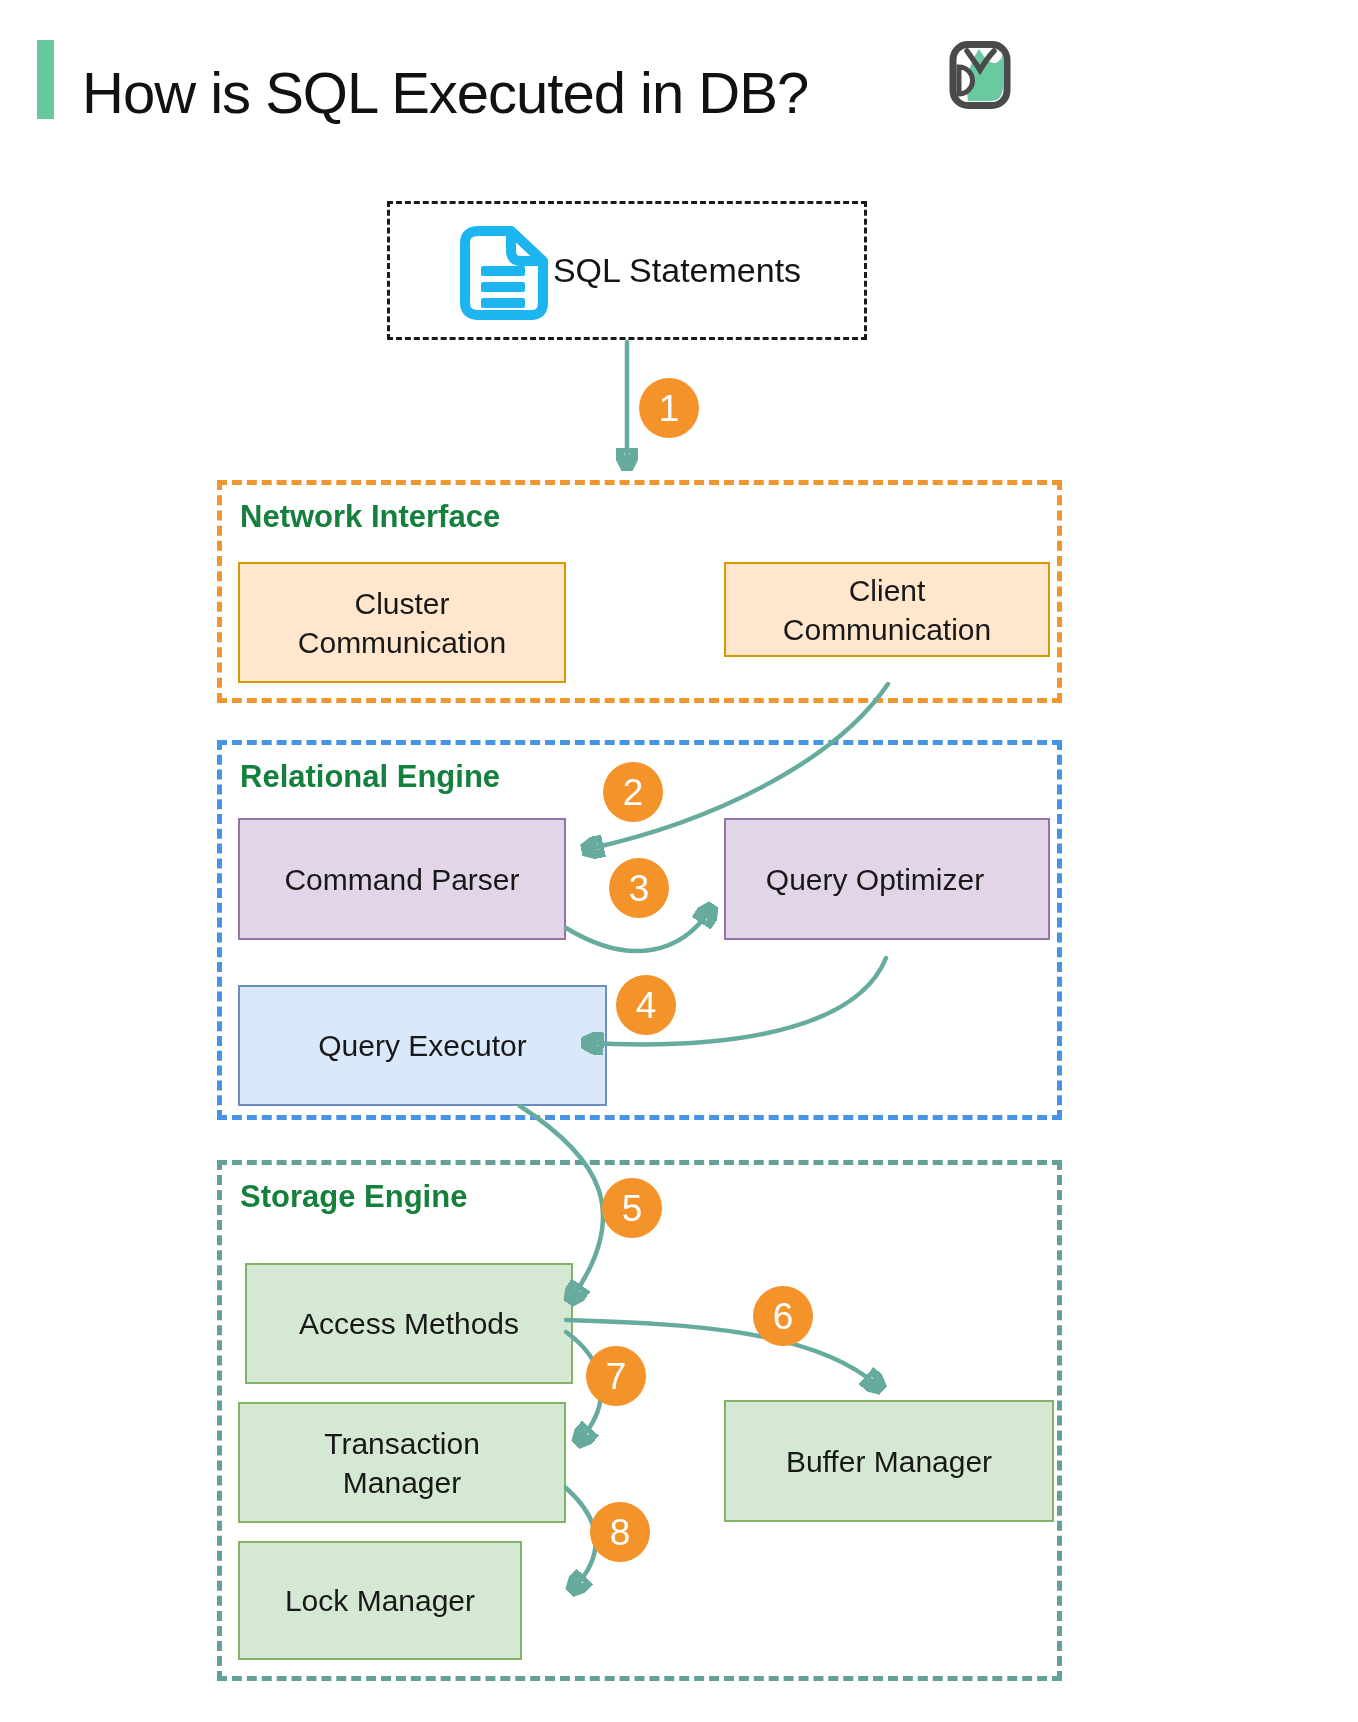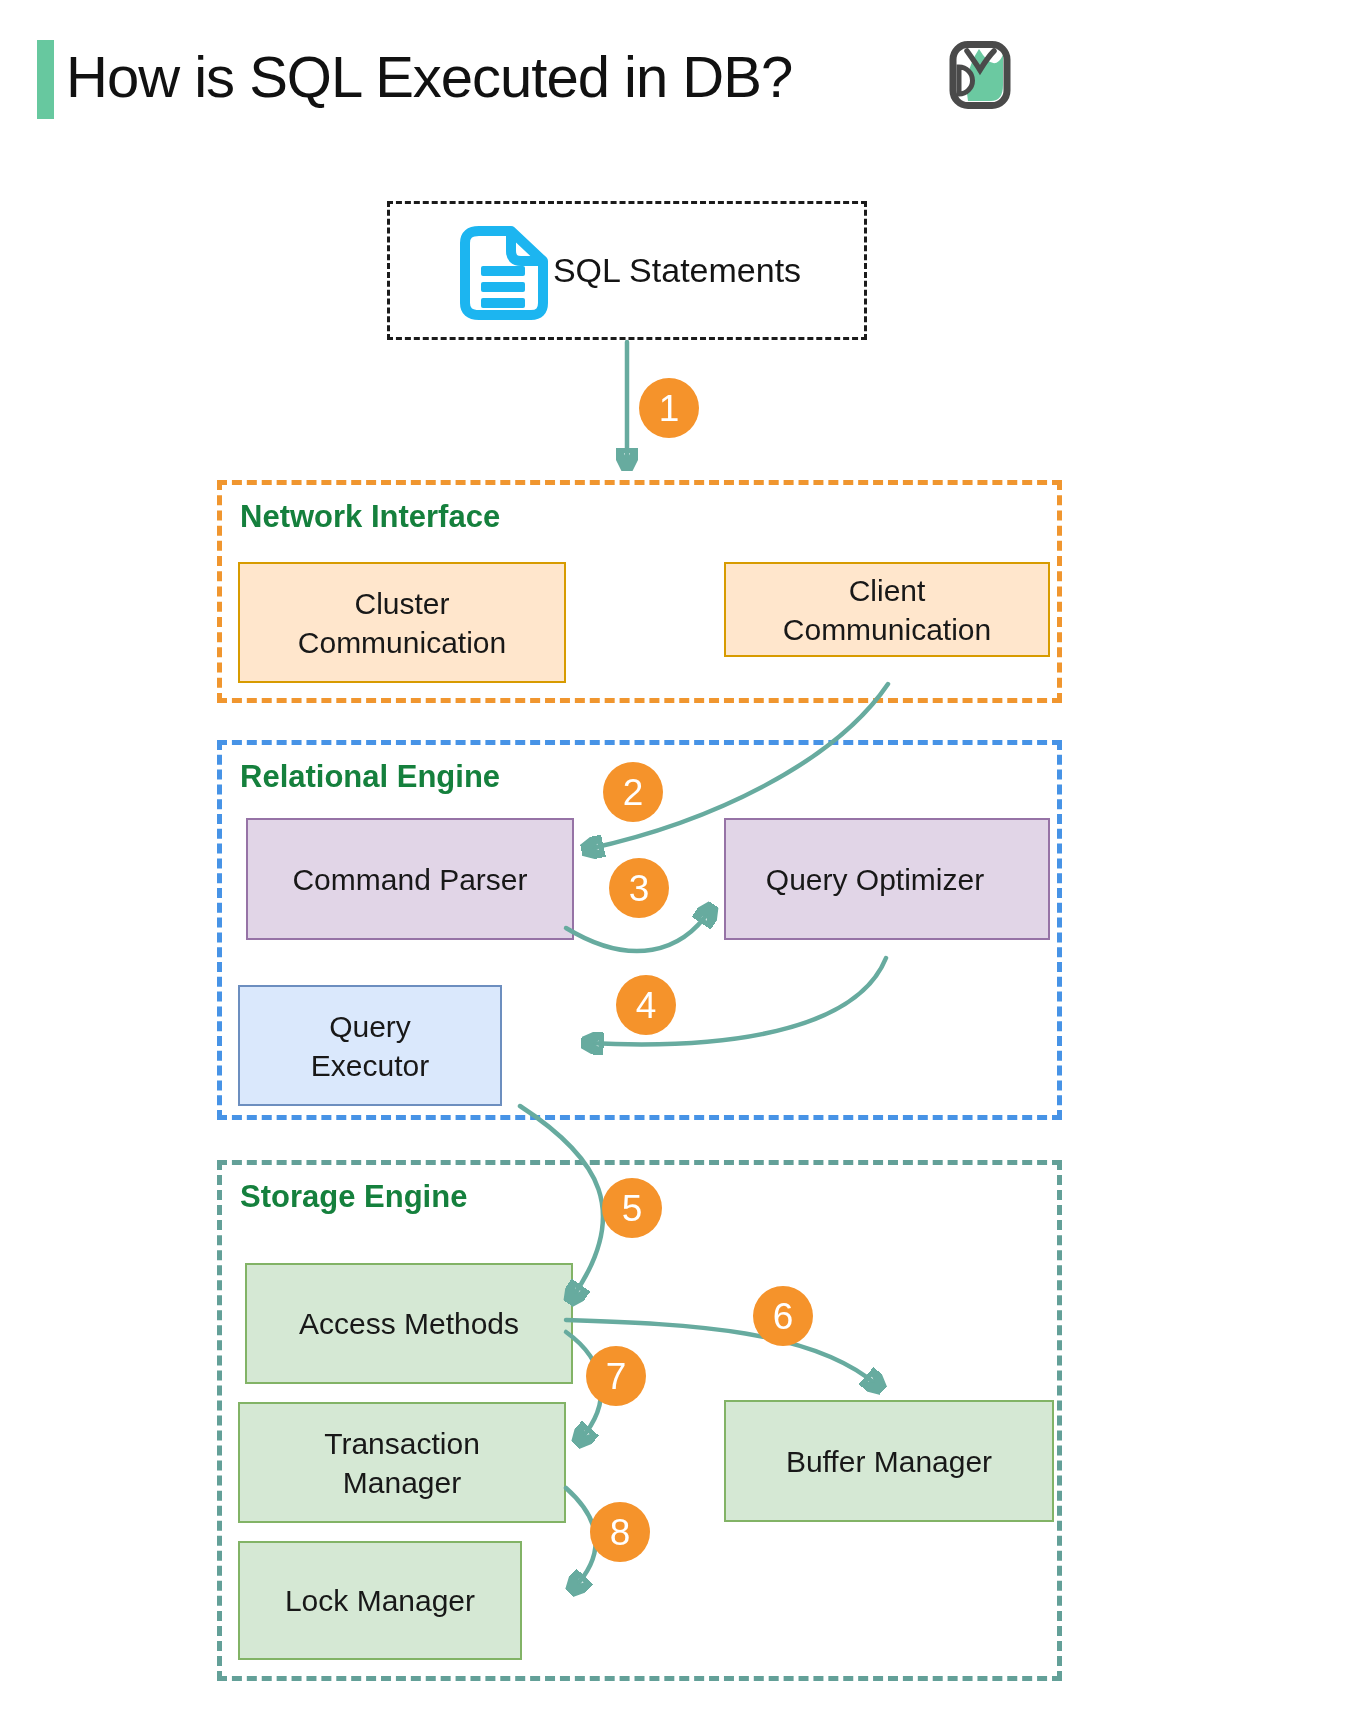--- a/index.html
+++ b/index.html
@@ -3,21 +3,21 @@
 <meta charset="utf-8">
 <style>
   html,body{margin:0;padding:0;background:#ffffff;}
   .page{
     position:relative;width:1358px;height:1722px;background:#ffffff;overflow:hidden;
     font-family:"Liberation Sans","DejaVu Sans",sans-serif;color:#161616;
   }
   
   .accent-bar{position:absolute;left:37px;top:40px;width:17px;height:79px;background:#67C89F;}
   .page-title{
-    position:absolute;left:66px;top:37px;margin:0;font-size:58px;line-height:80px;
+    position:absolute;left:66px;top:37px;margin:16px;font-size:58px;line-height:80px;
     font-weight:500;letter-spacing:-1px;color:#111;white-space:nowrap;
   }
   .brand{position:absolute;left:948px;top:40px;display:flex;align-items:center;gap:6px;}
   .brand-text{font-size:31px;font-weight:700;color:#151515;letter-spacing:-0.5px;}
   
   .sql-box{
     position:absolute;left:387px;top:201px;width:480px;height:139px;box-sizing:border-box;
     border:3px dashed #1b1b1b;display:flex;align-items:center;justify-content:center;
   }
   .sql-label{font-size:34px;color:#141414;}
@@ -31,23 +31,23 @@
   .node{
     position:absolute;box-sizing:border-box;display:flex;align-items:center;justify-content:center;
     text-align:center;font-size:30px;line-height:1.3;color:#181818;padding:4px 38px;
   }
   .n-orange{background:#FFE6CC;border:2px solid #D79B00;}
   .n-purple{background:#E1D5E7;border:2px solid #9673A6;}
   .n-blue{background:#DAE8FC;border:2px solid #6C8EBF;}
   .n-green{background:#D5E8D4;border:2px solid #82B366;}
   .nd-cluster{left:238px;top:562px;width:328px;height:121px;}
   .nd-client{left:724px;top:562px;width:326px;height:95px;}
-  .nd-parser{left:238px;top:818px;width:328px;height:122px;margin-left:8px;}
+  .nd-parser{left:238px;top:818px;width:328px;height:122px;}
   .nd-optimizer{left:724px;top:818px;width:326px;height:122px;padding-left:14px;}
-  .nd-executor{left:238px;top:985px;width:264px;height:121px;}
+  .nd-executor{left:238px;top:985px;width:369px;height:121px;}
   .nd-access{left:238px;top:1263px;width:328px;height:121px;margin-left:7px;}
   .nd-transaction{left:238px;top:1402px;width:328px;height:121px;}
   .nd-lock{left:238px;top:1541px;width:284px;height:119px;}
   .nd-buffer{left:724px;top:1400px;width:330px;height:122px;}
   
   .step{
     position:absolute;width:60px;height:60px;border-radius:50%;background:#F5932B;color:#ffffff;
     display:flex;align-items:center;justify-content:center;font-size:37px;line-height:1;
   }
   .st-1{left:639px;top:378px;}

